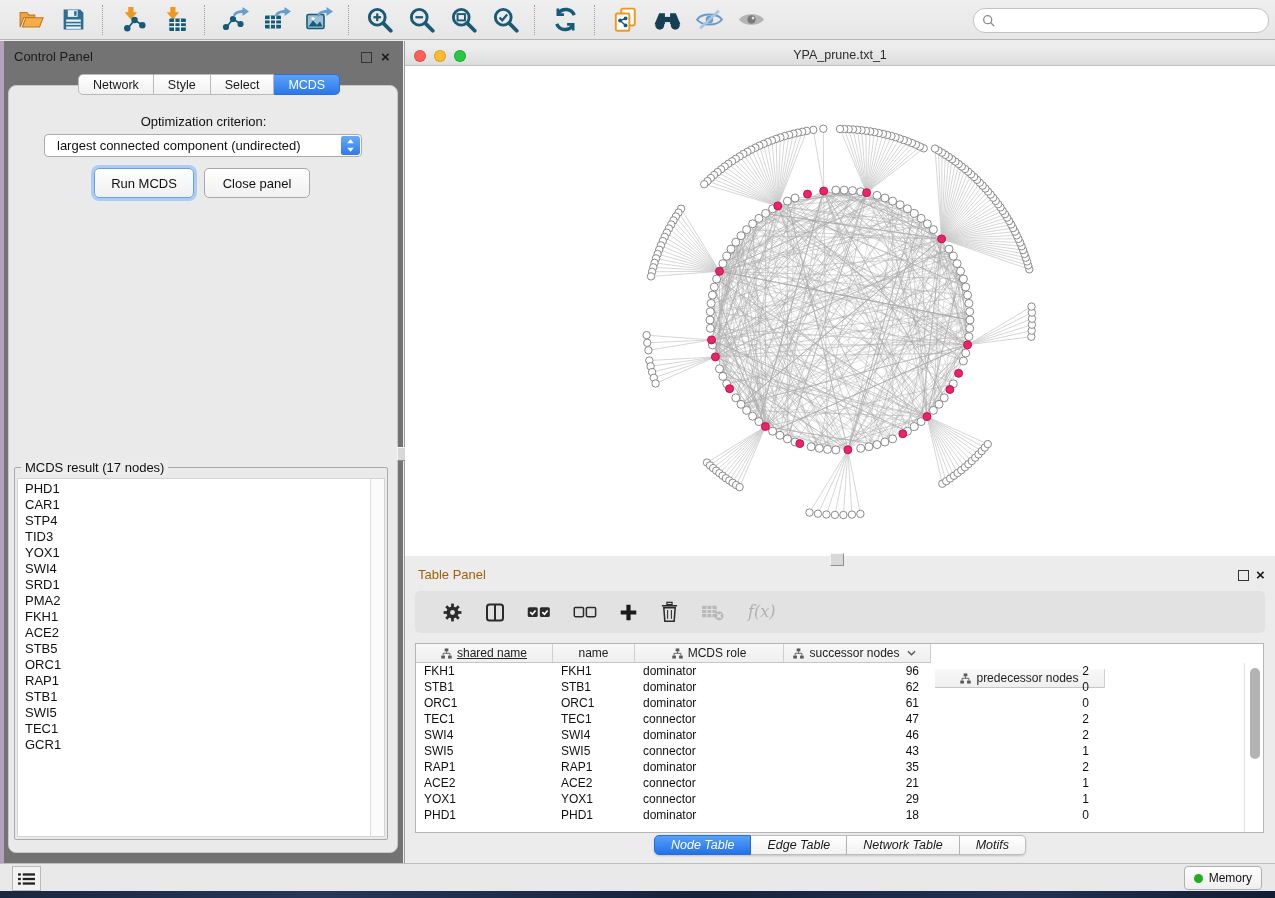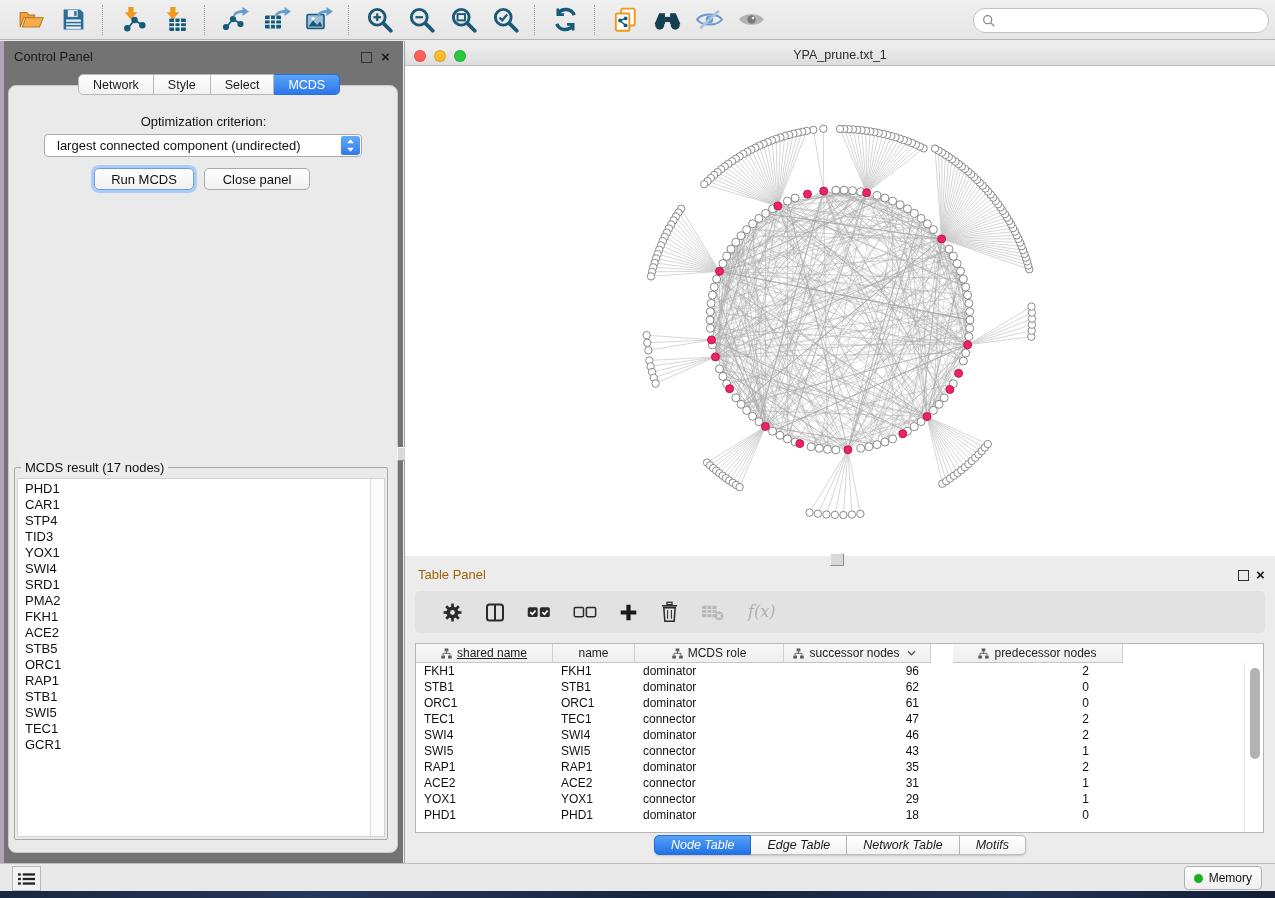--- a/index.html
+++ b/index.html
@@ -23,21 +23,21 @@
   #cp-group{position:absolute;left:4px;top:44px;width:388px;height:766px;background:#eaeaea;border:1px solid #c9c9c9;border-radius:8px;}
   #cp-tabs{position:absolute;left:74px;top:33px;height:21px;display:flex;z-index:3;}
   .cp-tab{height:21px;box-sizing:border-box;border:1px solid #b9b9b9;border-left:none;background:linear-gradient(#ffffff,#f1f1f1);font-size:12.5px;color:#1a1a1a;display:flex;align-items:center;justify-content:center;padding:0 14px;cursor:pointer;}
   .cp-tab:first-child{border-left:1px solid #b9b9b9;border-radius:5px 0 0 5px;}
   .cp-tab:last-child{border-radius:0 5px 5px 0;}
   .cp-tab.active{background:linear-gradient(#5aa3f8,#2c77ea);color:#fff;border-color:#2c6fd8;}
   .opt-label{position:absolute;left:0;top:73px;width:399px;text-align:center;font-size:13px;color:#111;}
   #criterion-select{position:absolute;left:40px;top:93px;width:318px;height:23px;background:#fff;border:1px solid #ababab;border-radius:4px;box-sizing:border-box;cursor:pointer;}
   #criterion-select .sel-text{position:absolute;left:12px;top:3px;font-size:13px;color:#111;white-space:nowrap;}
   #criterion-select .stepper{position:absolute;right:1px;top:1px;bottom:1px;width:19px;border-radius:2px 3px 3px 2px;background:linear-gradient(#66aaf9,#2f79ec);display:flex;align-items:center;justify-content:center;}
-  .cp-btn{position:absolute;height:22px;background:linear-gradient(#ffffff,#f0f0f0);border:1px solid #a9a9a9;border-radius:5px;font-size:13px;color:#111;font-family:"Liberation Sans",sans-serif;cursor:pointer;}
+  .cp-btn{position:absolute;height:30px;background:linear-gradient(#ffffff,#f0f0f0);border:1px solid #a9a9a9;border-radius:5px;font-size:13px;color:#111;font-family:"Liberation Sans",sans-serif;cursor:pointer;}
   #run-btn{left:90px;top:127px;width:100px;box-shadow:0 0 0 3px #a9cdf8;border-color:#6f9fd8;}
   #closep-btn{left:200px;top:127px;width:106px;}
   #mcds-group{position:absolute;left:10px;top:426px;width:372px;height:371px;border:1px solid #a9a9a9;border-radius:2px;}
   #mcds-group .group-title{position:absolute;left:6px;top:-8px;background:#ececec;padding:0 4px;font-size:13px;color:#111;}
   #mcds-list-box{position:absolute;left:2px;right:2px;top:10px;bottom:2px;background:#fff;border:1px solid #d4d4d4;}
   #mcds-list{position:absolute;left:0;top:2px;right:14px;bottom:0;overflow:hidden;}
   .mcds-item{font-size:13px;color:#111;line-height:16px;padding-left:7px;cursor:default;}
   #mcds-scroll{position:absolute;right:0;top:0;bottom:0;width:13px;background:#fbfbfb;border-left:1px solid #ddd;}
   
   #v-divider{position:absolute;left:404px;top:41px;width:1px;height:822px;background:#9e9e9e;}
@@ -1225,21 +1225,21 @@
                 <rect x="0.3" y="8.3" width="4" height="3.2"></rect>
                 <rect x="7.7" y="8.3" width="4" height="3.2"></rect>
               </g>
               <path d="M6 3.7v2.1M2.3 8.3V5.8h7.4v2.5" stroke="#5a5a5a" fill="none" stroke-width="1"></path>
             </svg>
             <span>successor nodes</span>
             <svg class="sort-chev" width="9" height="6" viewBox="0 0 9 6">
               <path d="M1 1.2l3.5 3.6L8 1.2" fill="none" stroke="#555" stroke-width="1.4"></path>
             </svg>
           </div>
-          <div class="th-cell" style="left: 537px; width: 170px;">
+          <div class="th-cell" style="left: 519px; width: 170px; margin-top: 25px;">
             <svg width="11" height="11" viewBox="0 0 12 12">
               <g fill="#5a5a5a">
                 <rect x="4" y="0.5" width="4" height="3.2"></rect>
                 <rect x="0.3" y="8.3" width="4" height="3.2"></rect>
                 <rect x="7.7" y="8.3" width="4" height="3.2"></rect>
               </g>
               <path d="M6 3.7v2.1M2.3 8.3V5.8h7.4v2.5" stroke="#5a5a5a" fill="none" stroke-width="1"></path>
             </svg>
             <span>predecessor nodes</span>
           </div>
@@ -1291,21 +1291,21 @@
             <div class="t-cell t-left" style="left: 0px; width: 129px; padding-left: 8px;">RAP1</div>
             <div class="t-cell t-left" style="left: 137px; width: 74px; padding-left: 8px;">RAP1</div>
             <div class="t-cell t-left" style="left: 219px; width: 141px; padding-left: 8px;">dominator</div>
             <div class="t-cell t-right" style="left: 368px; width: 135px; padding-left: 0px;">35</div>
             <div class="t-cell t-right" style="left: 515px; width: 158px; padding-left: 0px;">2</div>
           </div>
           <div class="t-row">
             <div class="t-cell t-left" style="left: 0px; width: 129px; padding-left: 8px;">ACE2</div>
             <div class="t-cell t-left" style="left: 137px; width: 74px; padding-left: 8px;">ACE2</div>
             <div class="t-cell t-left" style="left: 219px; width: 141px; padding-left: 8px;">connector</div>
-            <div class="t-cell t-right" style="left: 368px; width: 135px; padding-left: 0px;">31</div>
+            <div class="t-cell t-right" style="left: 368px; width: 135px; padding-left: 0px;">21</div>
             <div class="t-cell t-right" style="left: 515px; width: 158px; padding-left: 0px;">1</div>
           </div>
           <div class="t-row">
             <div class="t-cell t-left" style="left: 0px; width: 129px; padding-left: 8px;">YOX1</div>
             <div class="t-cell t-left" style="left: 137px; width: 74px; padding-left: 8px;">YOX1</div>
             <div class="t-cell t-left" style="left: 219px; width: 141px; padding-left: 8px;">connector</div>
             <div class="t-cell t-right" style="left: 368px; width: 135px; padding-left: 0px;">29</div>
             <div class="t-cell t-right" style="left: 515px; width: 158px; padding-left: 0px;">1</div>
           </div>
           <div class="t-row">

